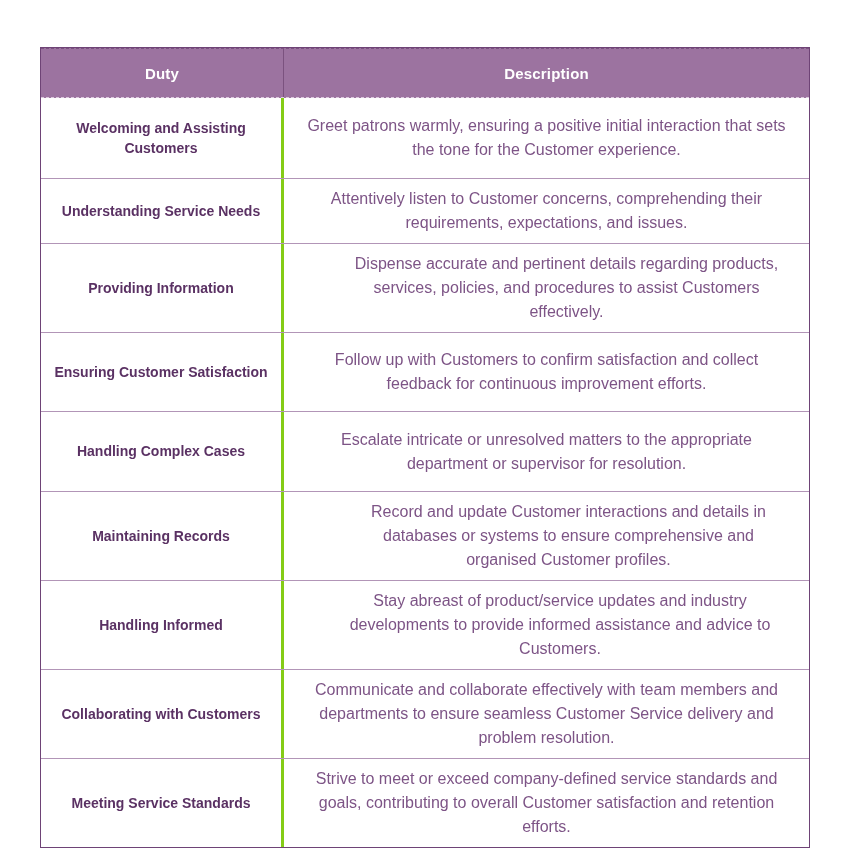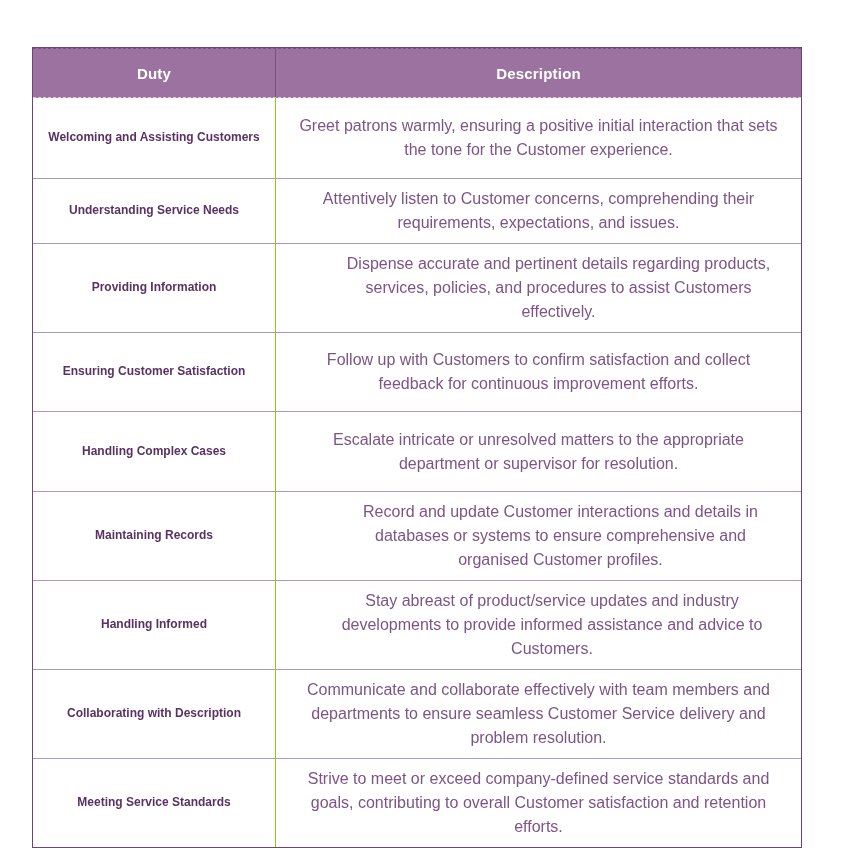--- a/index.html
+++ b/index.html
@@ -10,21 +10,21 @@
   }
   .page {
     position: relative;
     width: 850px;
     height: 853px;
     background: #ffffff;
     overflow: hidden;
   }
   .duties-table {
     position: absolute;
-    left: 32px;
+    left: 40px;
     top: 47px;
     width: 770px;
     border: 1px solid #6e4376;
     box-sizing: border-box;
     background: #ffffff;
   }
   .header-row {
     display: flex;
     height: 50px;
     background: #9c73a0;
@@ -71,24 +71,24 @@
     box-sizing: border-box;
   }
   .duty-col {
     width: 243px;
     flex: 0 0 243px;
   }
   .desc-col {
     flex: 1 1 auto;
   }
   .cell.duty-col {
-    font-size: 12px;
+    font-size: 14px;
     font-weight: bold;
     color: #5a3163;
-    border-right: 1px solid #84cc16;
+    border-right: 3px solid #84cc16;
     padding: 4px 8px;
     line-height: 1.45;
   }
   .cell.desc-col {
     font-size: 16px;
     color: #7d5486;
     padding: 8px 18px;
     line-height: 1.5;
   }
 </style>
@@ -124,21 +124,21 @@
         </div>
         <div class="row">
           <div class="cell duty-col">Maintaining Records</div>
           <div class="cell desc-col">Record and update Customer interactions and details in databases or systems to ensure comprehensive and organised Customer profiles.</div>
         </div>
         <div class="row">
           <div class="cell duty-col">Handling Informed</div>
           <div class="cell desc-col">Stay abreast of product/service updates and industry developments to provide informed assistance and advice to Customers.</div>
         </div>
         <div class="row">
-          <div class="cell duty-col">Collaborating with Description</div>
+          <div class="cell duty-col">Collaborating with Customers</div>
           <div class="cell desc-col">Communicate and collaborate effectively with team members and departments to ensure seamless Customer Service delivery and problem resolution.</div>
         </div>
         <div class="row">
           <div class="cell duty-col">Meeting Service Standards</div>
           <div class="cell desc-col">Strive to meet or exceed company-defined service standards and goals, contributing to overall Customer satisfaction and retention efforts.</div>
         </div>
       </div>
   </div>
 </div>
 

